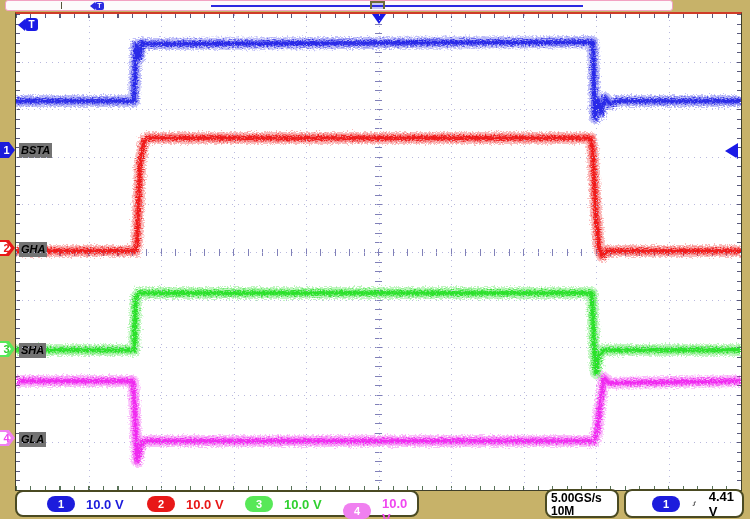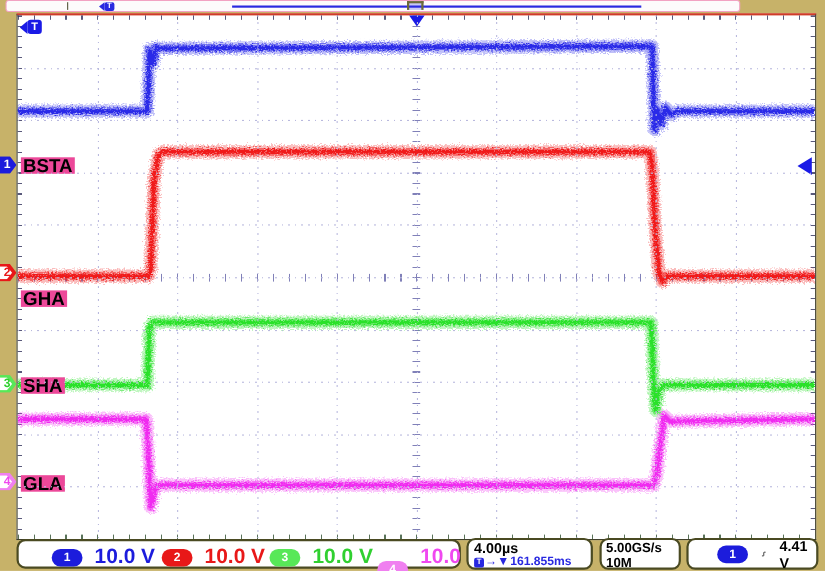--- a/index.html
+++ b/index.html
@@ -44,38 +44,38 @@
   .trig-pos{position:absolute;top:0;width:0;height:0;border-left:7px solid transparent;
     border-right:7px solid transparent;border-top:10px solid #1a1ae6;}
   .trig-lvl{position:absolute;width:0;height:0;border-top:8px solid transparent;
     border-bottom:8px solid transparent;border-right:13px solid #1a1ae6;}
   .toff{position:absolute;left:2px;top:4px;display:flex;align-items:center;}
   .toff .arr{width:0;height:0;border-top:6px solid transparent;border-bottom:6px solid transparent;
     border-right:7px solid #1a1ae6;}
   .toff .tb{width:13px;height:13px;background:#1a1ae6;color:#fff;font-size:10px;font-weight:bold;
     line-height:13px;text-align:center;border-radius:3px;}
 
-  .ch-label{position:absolute;left:3px;background:#ec4899;color:#000;font-size:17px;font-weight:bold;
-    padding:0 2px;line-height:15px;}
+  .ch-label{position:absolute;left:3px;background:#737373;color:#000;font-size:11px;font-weight:bold;
+    padding:0 2px;line-height:15px;font-style:italic;}
 
   
   .mark{position:absolute;left:0;width:15px;height:16px;
     clip-path:polygon(0 0,60% 0,100% 50%,60% 100%,0 100%);}
   .mark .inner{position:absolute;left:0;top:2px;width:11px;height:12px;background:#fff;
     clip-path:polygon(0 0,55% 0,100% 50%,55% 100%,0 100%);}
   .mark span{position:absolute;left:1px;top:1px;width:11px;text-align:center;font-size:11px;
     font-weight:bold;line-height:14px;}
 
   
   .box{position:absolute;background:#fff;border:2px solid #4a4a22;border-radius:8px;box-sizing:border-box;}
   .ch-box{left:15px;top:490px;width:404px;height:27px;}
   .ch-group{position:absolute;top:4px;display:flex;align-items:center;}
   .badge{min-width:28px;height:16px;border-radius:9px;color:#fff;font-size:11px;font-weight:bold;
     text-align:center;line-height:16px;}
-  .ch-val{margin-left:11px;font-size:19px;font-weight:bold;}
+  .ch-val{margin-left:11px;font-size:13px;font-weight:bold;}
   .time-box{left:424px;top:489px;width:115px;height:29px;padding:1px 5px;}
   .tb1{font-size:13px;font-weight:bold;color:#000;line-height:13px;}
   .tb2{font-size:11px;font-weight:bold;color:#2828e0;line-height:12px;display:flex;align-items:center;gap:1px;}
   .tb2 .tsq{display:inline-block;width:9px;height:9px;background:#2828e0;color:#fff;font-size:7px;
     line-height:9px;text-align:center;border-radius:2px;}
   .rate-box{left:545px;top:489px;width:74px;height:29px;padding:1px 4px;}
   .rb1,.rb2{font-size:12px;font-weight:bold;color:#000;line-height:13px;}
   .trig-box{left:624px;top:489px;width:120px;height:29px;display:flex;align-items:center;
     padding:0 8px 0 26px;gap:12px;}
   .trig-box .lvl{font-size:13px;font-weight:bold;color:#000;margin-left:auto;}
@@ -127,21 +127,21 @@
     </svg>
 
     <div class="trig-pos" style="left:356px"></div>
     <div class="trig-lvl" style="left:709px;top:129px"></div>
     <div class="toff">
       <span class="arr"></span>
       <span class="tb">T</span>
     </div>
     <div id="chlabels">
         <div class="ch-label" style="top: 129px;">BSTA</div>
-        <div class="ch-label" style="top: 228px; margin-top: 22px;">GHA</div>
+        <div class="ch-label" style="top: 228px;">GHA</div>
         <div class="ch-label" style="top: 329px;">SHA</div>
         <div class="ch-label" style="top: 418px;">GLA</div>
       </div>
   <div class="vline" style="left: 72.5px;"></div>
       <div class="hline" style="top: 47.6px;"></div>
       <div class="vline" style="left: 145px;"></div>
       <div class="hline" style="top: 95.2px;"></div>
       <div class="vline" style="left: 217.5px;"></div>
       <div class="hline" style="top: 142.8px;"></div>
       <div class="vline" style="left: 290px;"></div>
@@ -188,28 +188,20 @@
     <div class="ch-group" style="left:228px">
       <span class="badge" id="b2" style="background: rgb(88, 232, 88);">3</span>
       <span class="ch-val" id="v2" style="color: rgb(48, 208, 48);">10.0 V</span>
     </div>
     <div class="ch-group" style="left:326px">
       <span class="badge" id="b3" style="background: rgb(240, 128, 240);">4</span>
       <span class="ch-val" id="v3" style="color: rgb(240, 72, 240);">10.0 V</span>
     </div>
   </div>
 
-  <div class="box time-box">
-    <div class="tb1">4.00µs</div>
-    <div class="tb2">
-      <span class="tsq">T</span>
-      <span>→▼</span>
-      <span>161.855ms</span>
-    </div>
-  </div>
 
   <div class="box rate-box">
     <div class="rb1">5.00GS/s</div>
     <div class="rb2">10M points</div>
   </div>
 
   <div class="box trig-box">
     <span class="badge" id="trgb" style="background: rgb(28, 28, 220);">1</span>
     <svg width="14" height="17" viewBox="0 0 14 17">
       <path d="M2,14 H6 Q7,14 7,13 V5 Q7,4 8,4 H12" fill="none" stroke="#000" stroke-width="2"></path>

